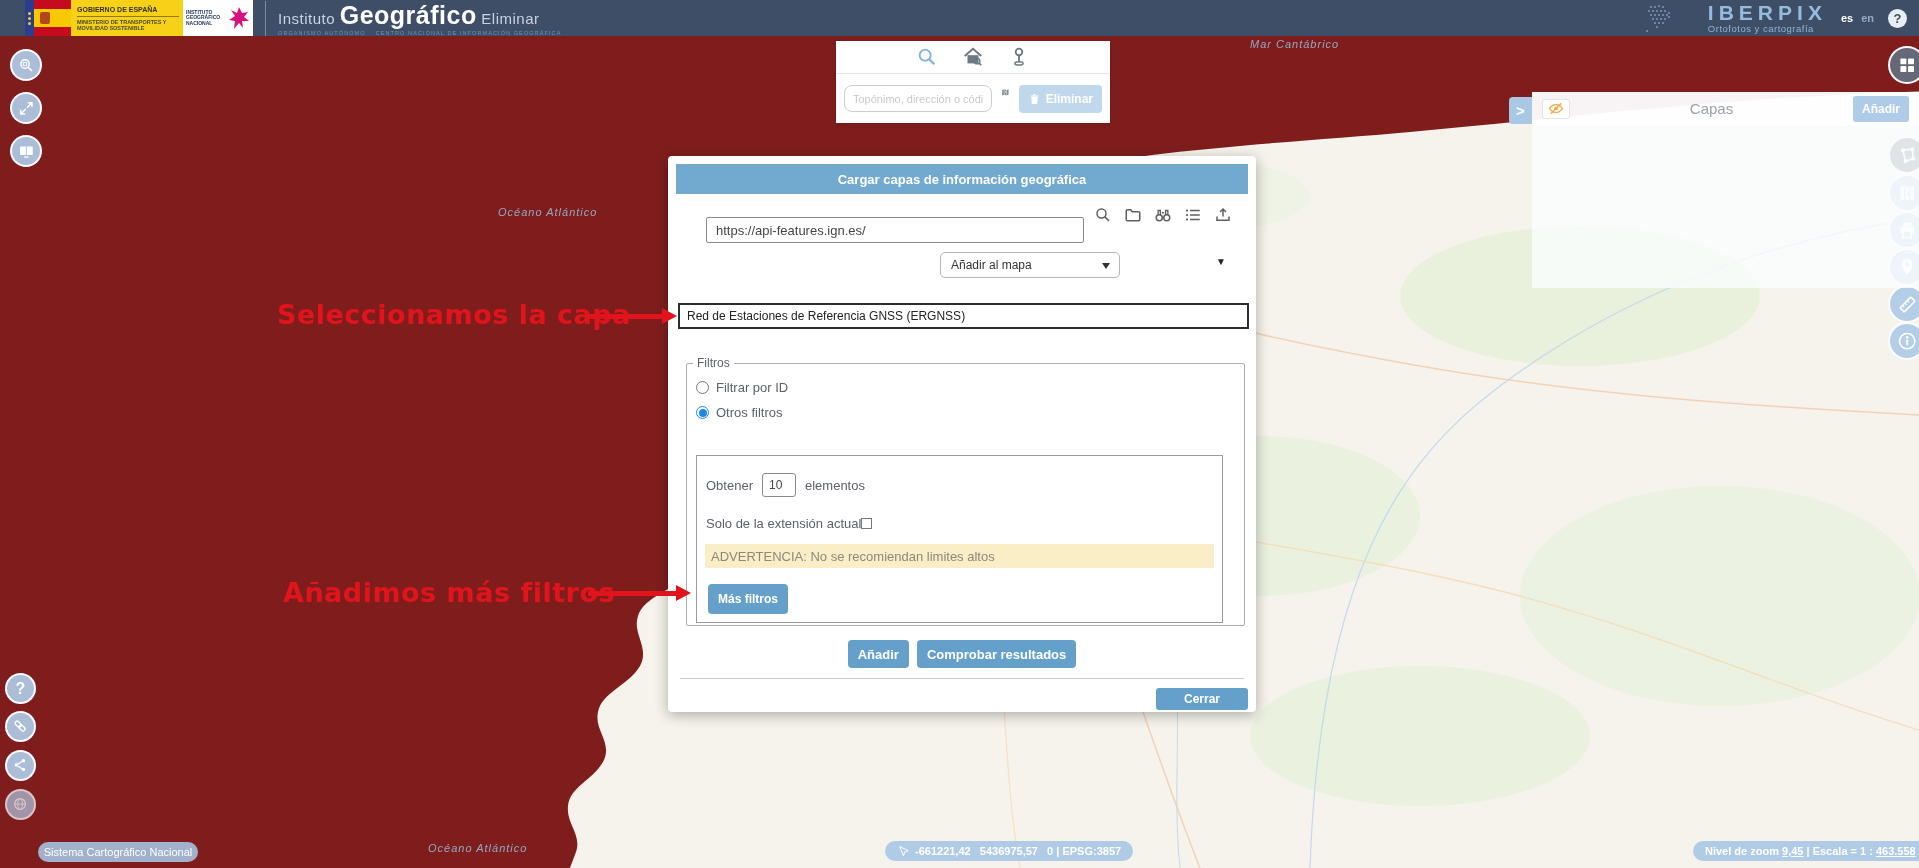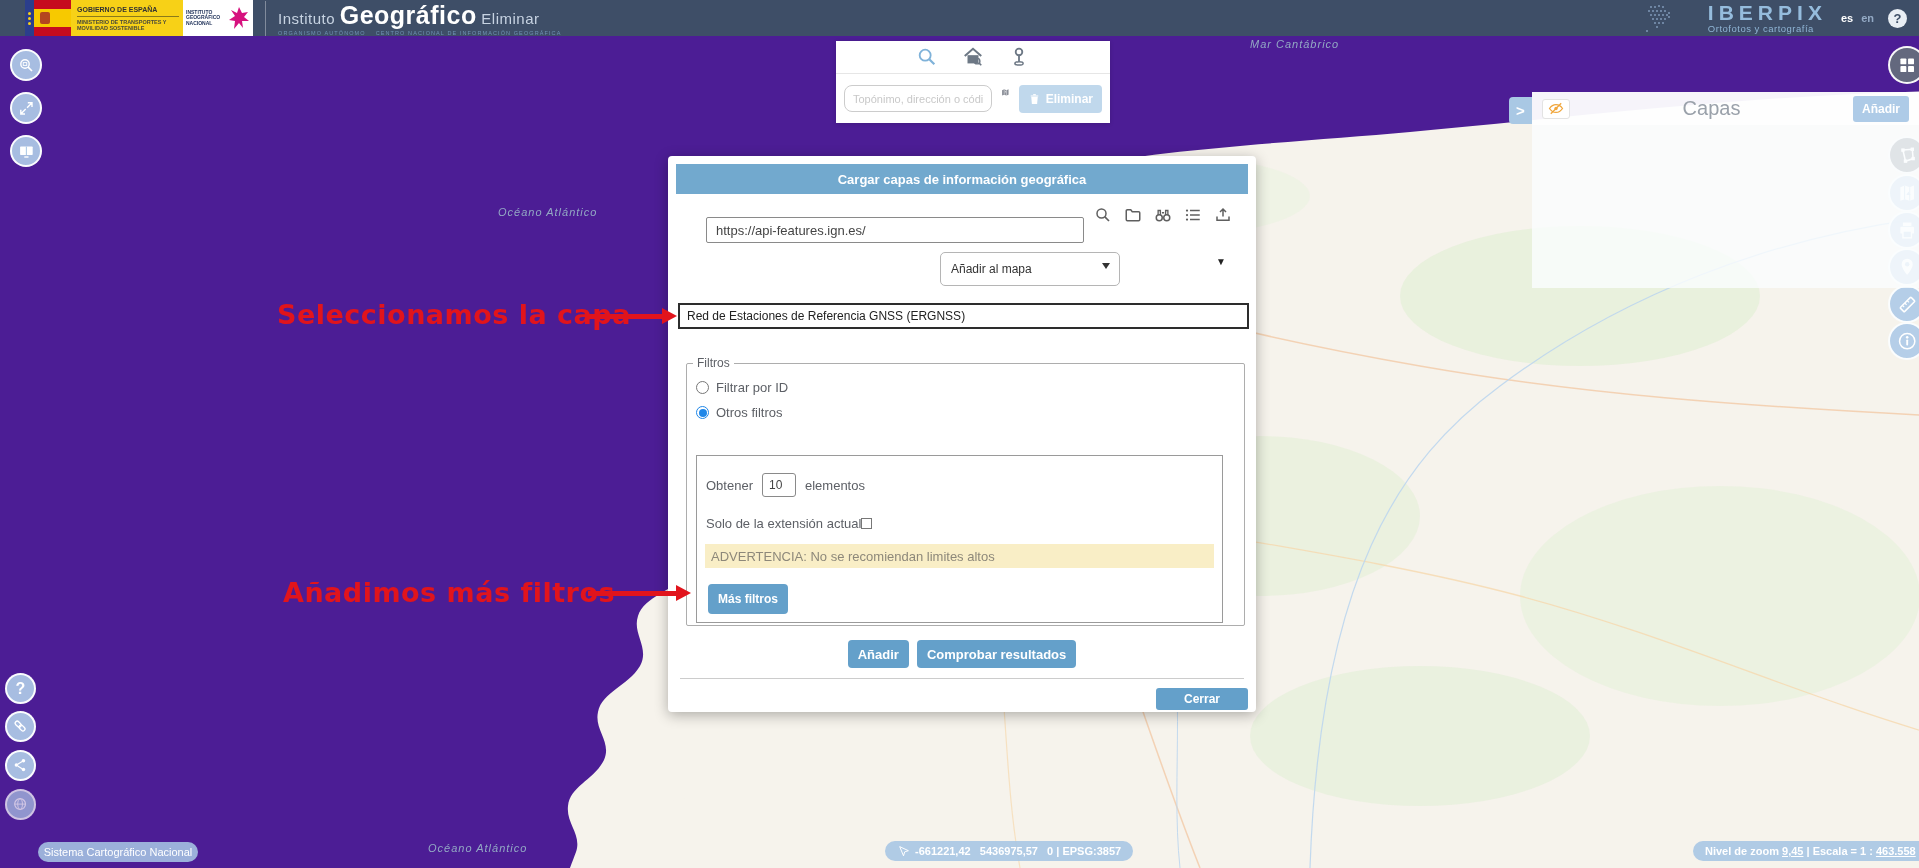--- a/index.html
+++ b/index.html
@@ -33,21 +33,21 @@
   .iberpix-text { text-align:left; }
   .iberpix-text .big { font-size:21px; font-weight:bold; letter-spacing:5px; color:#fff; line-height:20px; }
   .iberpix-text .big span { color:#95bcdd; }
   .iberpix-text .small { font-size:9.5px; color:#8fb4d4; letter-spacing:.5px; }
   .langs { display:flex; gap:8px; font-size:11px; font-weight:bold; }
   .lang-es { color:#fff; cursor:pointer; }
   .lang-en { color:#93a9c4; cursor:pointer; }
   .help-circle { width:19px; height:19px; border-radius:50%; background:#e9eef4; color:#3e4e67; font-size:13px; font-weight:bold; display:flex; align-items:center; justify-content:center; cursor:pointer; }
 
   
-  .map { position:absolute; top:36px; left:0; width:1919px; height:832px; background:#4c1d95; overflow:hidden;padding-left:20px; }
+  .map { position:absolute; top:36px; left:0; width:1919px; height:832px; background:#7f1d1d; overflow:hidden;padding-left:20px; }
   .sea-label { position:absolute; font-style:italic; color:#93a9c4; letter-spacing:1px; font-size:11px; }
 
   
   .circle-btn { position:absolute; border-radius:50%; background:rgba(175,203,231,.92); border:2px solid rgba(255,255,255,.95); color:#fff; display:flex; align-items:center; justify-content:center; cursor:pointer; z-index:20; }
   .circle-btn.dark { background:rgba(100,109,124,.95); }
   .circle-btn svg { width:60%; height:60%; }
 
   
   .search-panel { position:absolute; left:836px; top:41px; width:274px; z-index:30; box-shadow:0 1px 4px rgba(0,0,0,.15); }
   .search-tabs { background:#fff; height:33px; display:flex; align-items:center; justify-content:center; gap:24px; border-bottom:1px solid #e6e6e6; }
@@ -59,32 +59,32 @@
   .map-sheet { width:22px; height:22px; color:#8b8f98; cursor:pointer; }
   .btn-eliminar { height:28px; padding:0 9px; background:#c0d8ec; border:none; border-radius:4px; color:#fff; font-weight:bold; font-size:12px; display:flex; align-items:center; gap:5px; cursor:pointer; font-family:inherit; }
   .btn-eliminar svg { width:13px; height:14px; }
 
   
   .capas-tab { position:absolute; left:1509px; top:97px; width:23px; height:27px; background:#a9c8e4; border-radius:4px 0 0 4px; color:#fff; font-weight:bold; font-size:15px; display:flex; align-items:center; justify-content:center; cursor:pointer; z-index:30; }
   .capas-panel { position:absolute; left:1532px; top:92px; width:387px; height:196px; background:rgba(250,252,254,.82); z-index:25; }
   .capas-header { height:33px; display:flex; align-items:center; padding:0 10px; background:rgba(255,255,255,.75); }
   .eye-btn { width:28px; height:20px; background:#fff; border:1px solid #e3e3e3; border-radius:3px; display:flex; align-items:center; justify-content:center; cursor:pointer; color:#f0a63c; }
   .eye-btn svg { width:16px; height:13px; }
-  .capas-title { flex:1; text-align:center; color:#9aa1aa; font-size:20px; }
+  .capas-title { flex:1; text-align:center; color:#9aa1aa; font-size:15px; }
   .btn-capas-add { height:26px; padding:0 9px; background:#aecbe7; border:none; border-radius:3px; color:#fff; font-weight:bold; font-size:12px; cursor:pointer; font-family:inherit; }
 
   
   .dialog { position:absolute; left:668px; top:156px; width:588px; height:556px; background:#fff; border-radius:4px; box-shadow:0 3px 14px rgba(0,0,0,.3); z-index:40; }
   .dialog-title { position:absolute; left:8px; top:8px; right:8px; height:30px; background:#72a9ce; color:#fff; font-weight:bold; font-size:13px; display:flex; align-items:center; justify-content:center; }
   .url-row { position:absolute; left:38px; top:46px; right:24px; height:26px; display:flex; align-items:center; }
   .url-input { width:408px; height:26px; border:1px solid #8a8a8a; border-radius:2px; padding:0 9px; font-size:13px; color:#444; outline:none; font-family:inherit;margin-top:30px; }
   .url-icons { display:flex; align-items:center; gap:12px; margin-left:10px; color:#5f5f5f; }
   .url-icons .ic { width:18px; height:18px; cursor:pointer; }
   .mode-row { position:absolute; left:0; top:96px; width:100%; }
-  .mode-select { position:absolute; left:272px; top:0; width:180px; height:26px; border:1px solid #b5b5b5; border-radius:5px; background:#fff; font-size:12px; color:#333; display:flex; align-items:center; padding:16px 10px; cursor:pointer; }
+  .mode-select { position:absolute; left:272px; top:0; width:180px; height:26px; border:1px solid #b5b5b5; border-radius:5px; background:#fff; font-size:12px; color:#333; display:flex; align-items:center; padding:8px 10px; cursor:pointer; }
   .mode-select .select-arrow { position:absolute; right:9px; top:10px; width:0; height:0; border-left:4px solid transparent; border-right:4px solid transparent; border-top:6px solid #333; }
   .dd-arrow { position:absolute; left:548px; top:4px; font-size:10px; color:#222; cursor:pointer; }
   .layer-select { position:absolute; left:10px; top:147px; width:571px; height:26px; border:2px solid #2d2d2d; background:#fff; font-size:12px; color:#222; display:flex; align-items:center; padding:0 7px; cursor:pointer; }
   .filters-fieldset { position:absolute; left:18px; top:200px; width:559px; height:270px; border:1px solid #adadad; border-radius:2px; }
   .filters-fieldset legend { font-size:12px; color:#5d6066; margin-left:6px; padding:0 4px; }
   .radio-row { display:flex; align-items:center; gap:7px; margin:10px 0 0 9px; font-size:13px; color:#5d6066; cursor:pointer; }
   .radio { width:13px; height:13px; border-radius:50%; border:1px solid #777; background:#fff; position:relative; }
   .radio.checked { border-color:#1f87e8; }
   .radio.checked:after { content:""; position:absolute; inset:1.5px; background:#1f87e8; border-radius:50%; }
   .inner-box { position:absolute; left:9px; top:85px; width:527px; height:168px; border:1px solid #9a9a9a; }

